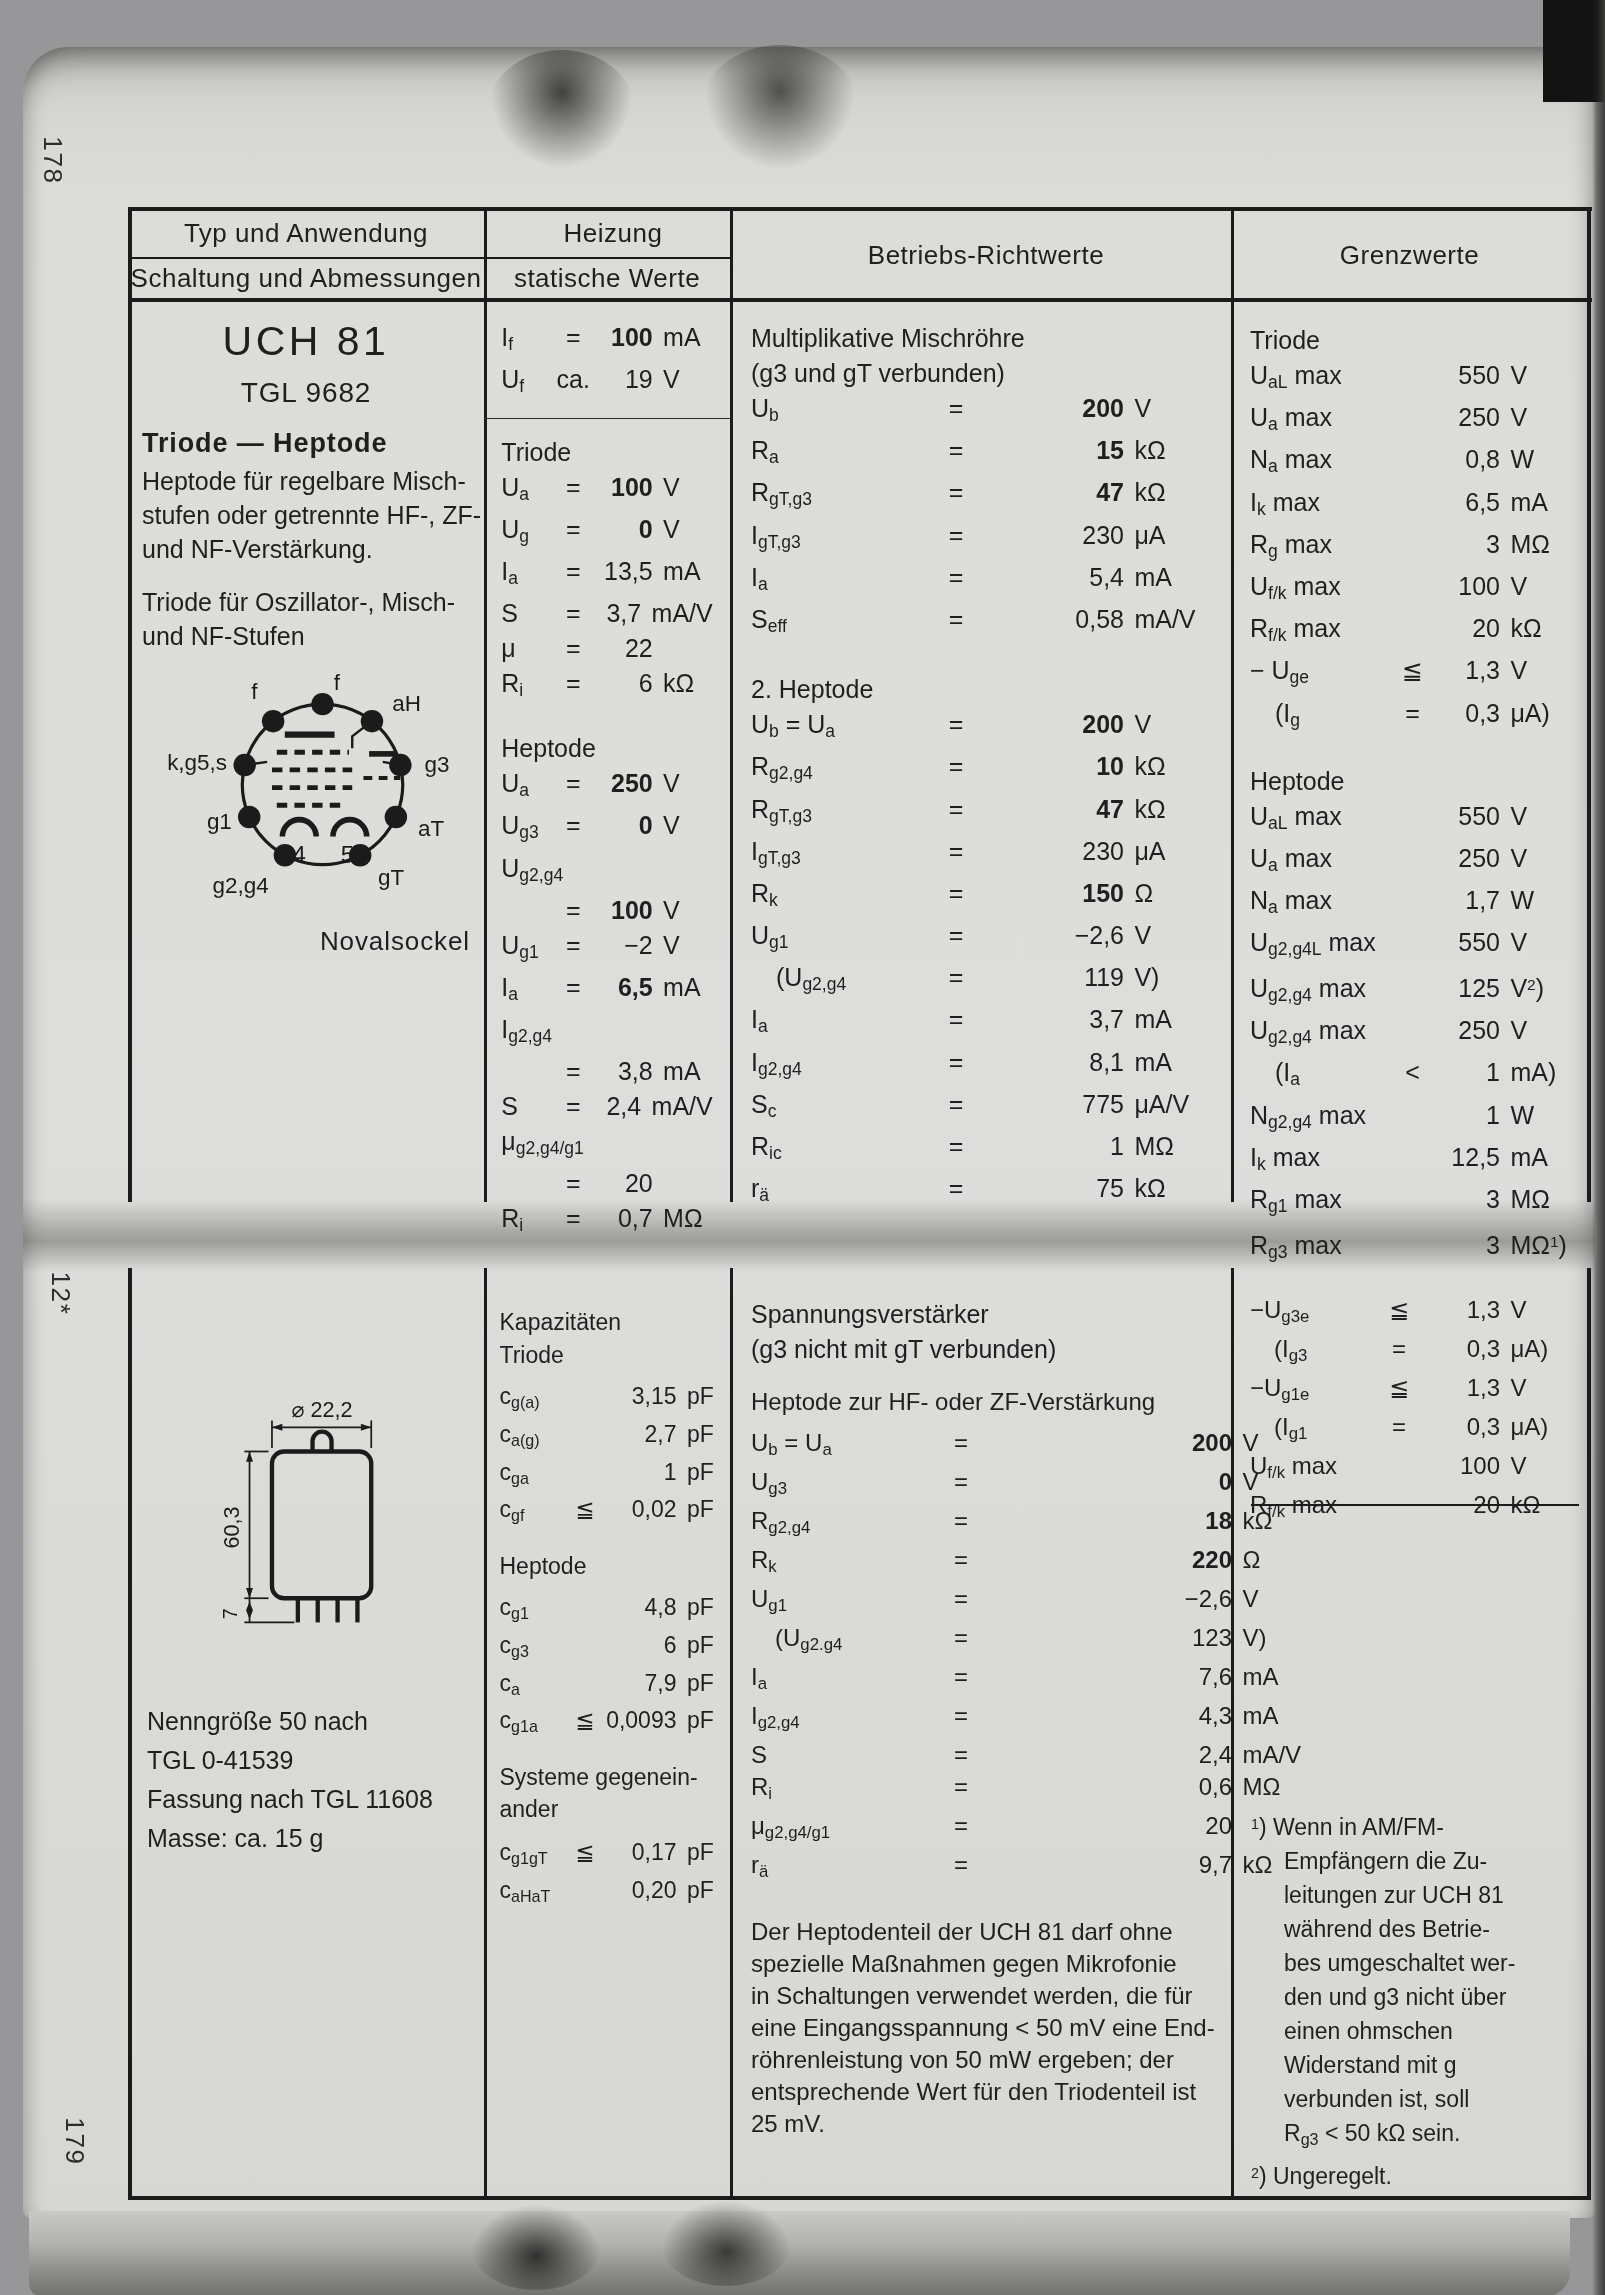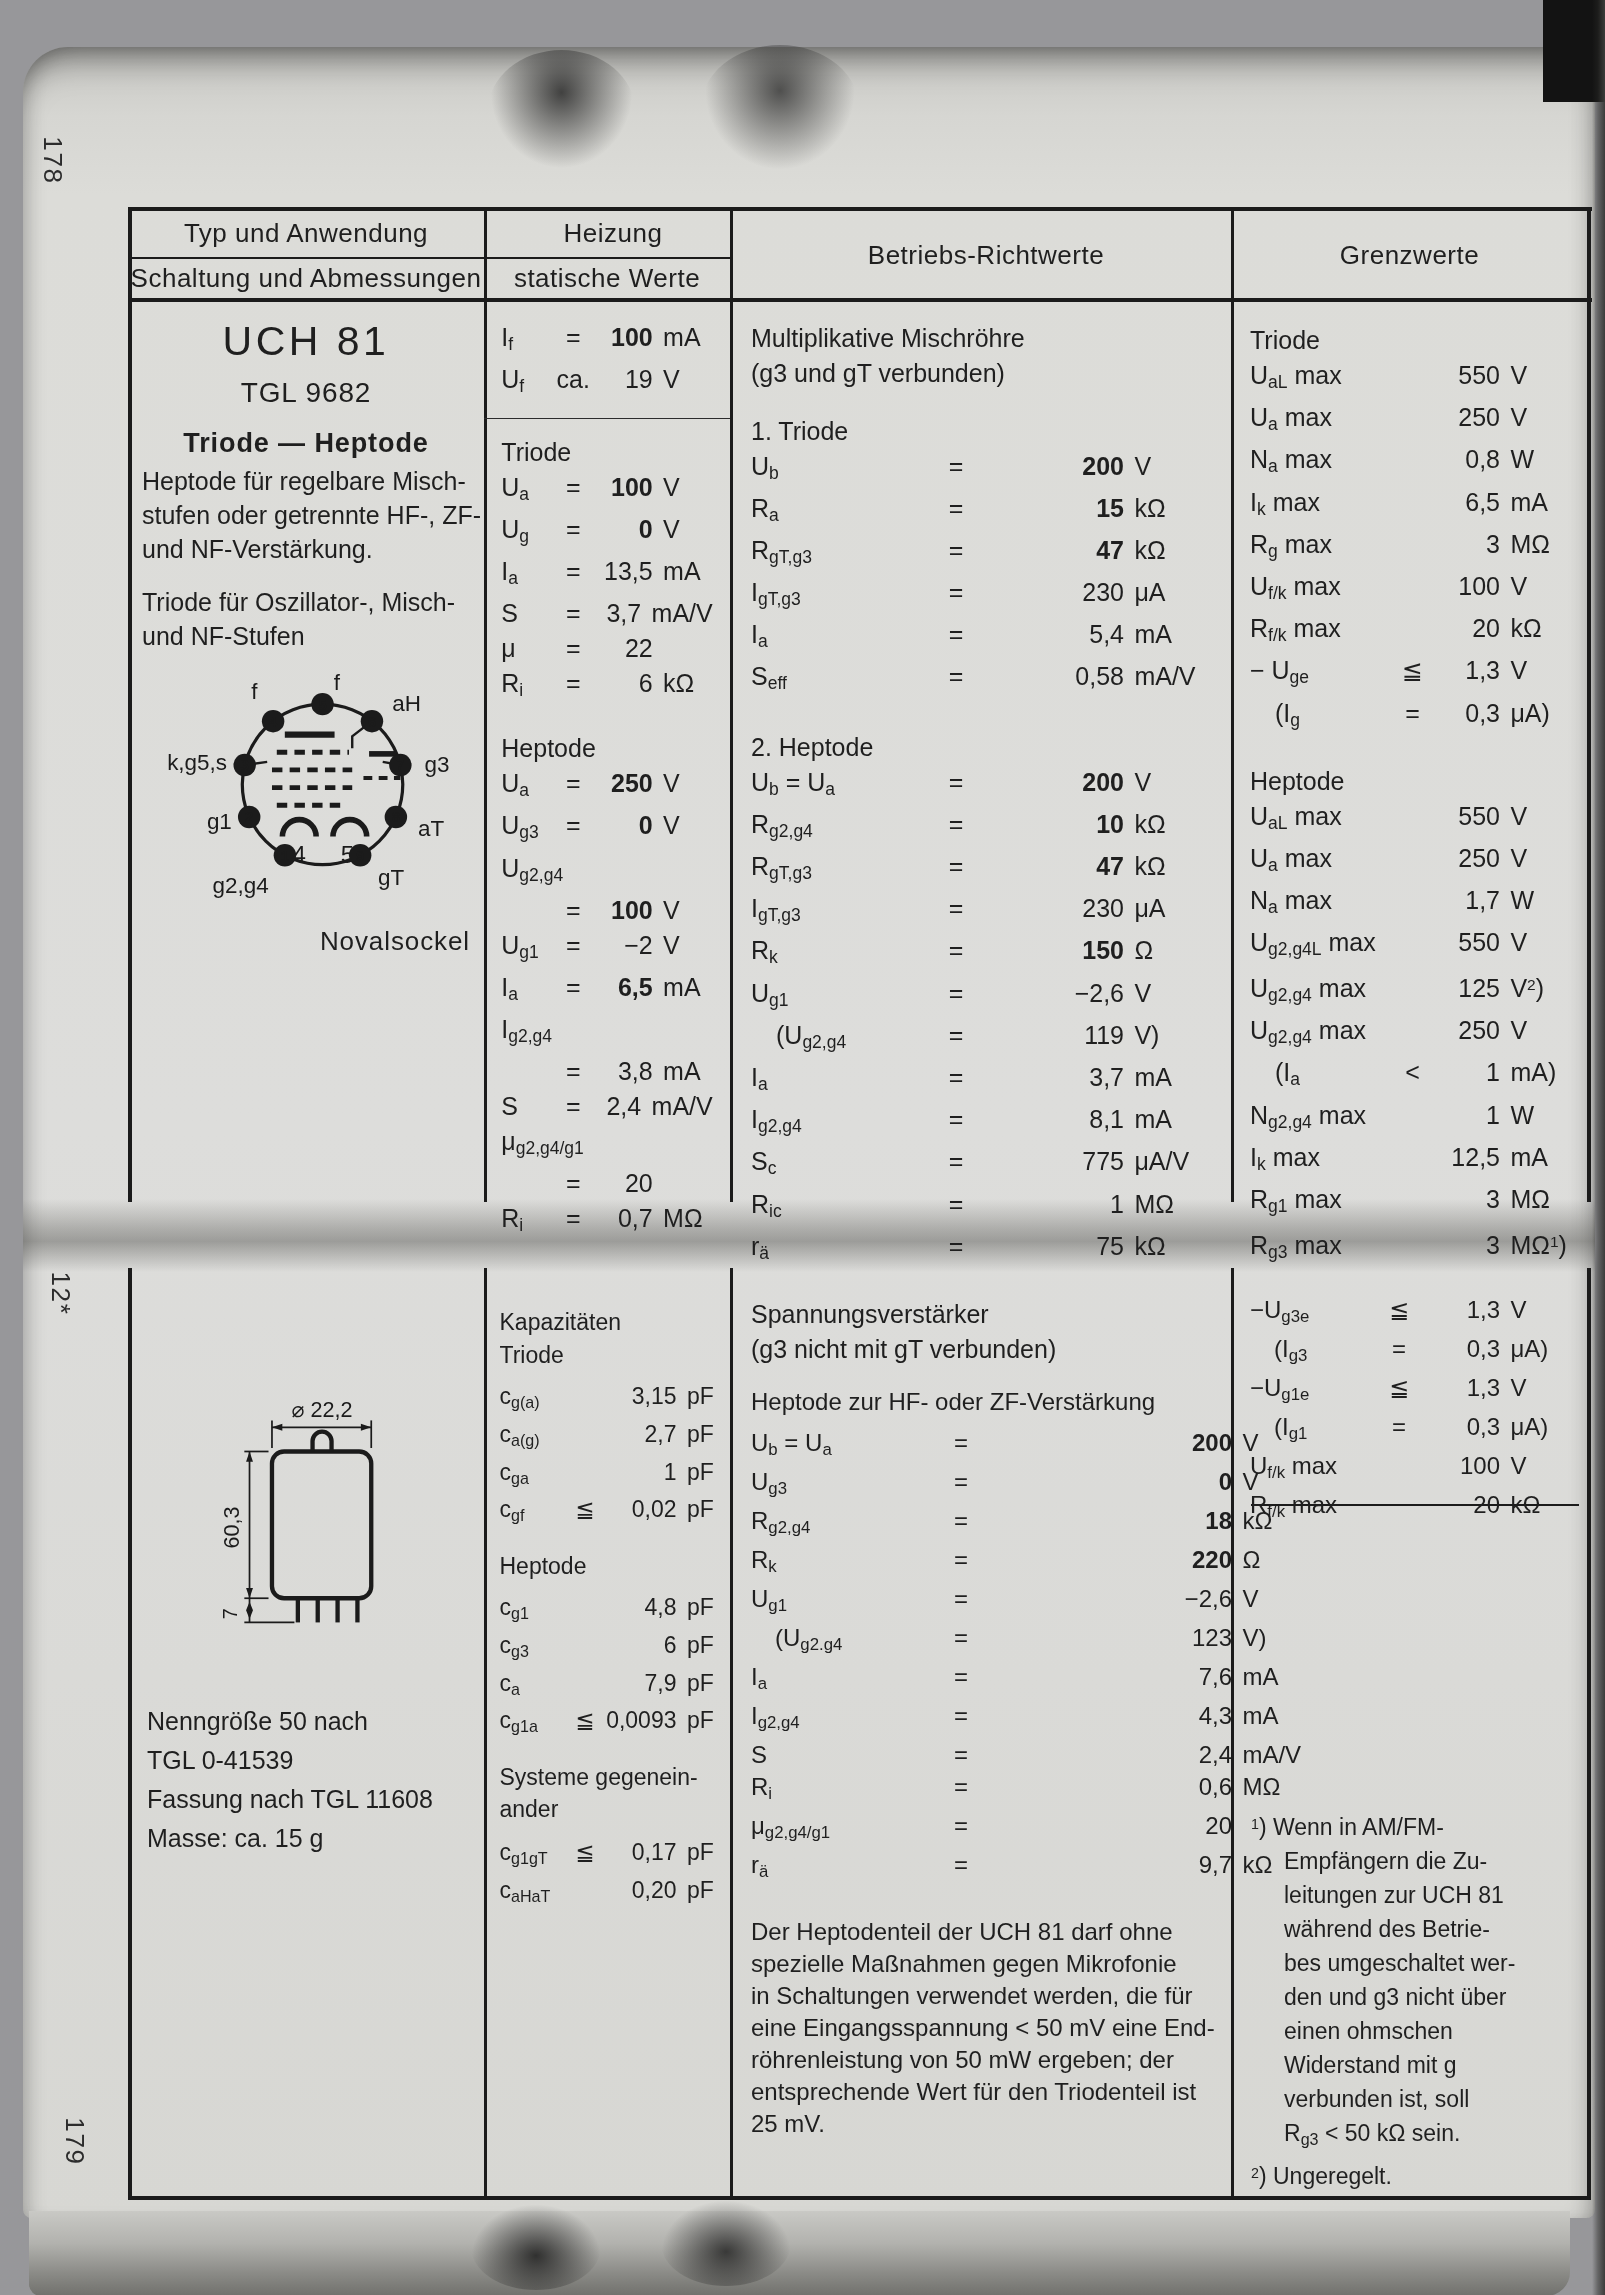--- a/index.html
+++ b/index.html
@@ -42,21 +42,21 @@
   .c4{--symw:145px;--eqw:35px;--unw:69px}
   .low .row,.low .rh{font-size:24px;line-height:32px}
   .kap{--symw:69px;--eqw:33px;--unw:38px}
   .kap .row,.kap .rh{font-size:23px;line-height:32px}
   .sv{--symw:186px;--eqw:48px;--unw:83px}
   .lim{--symw:130px;--eqw:38px;--unw:69px}
   .cdiv{border-top:1.7px solid #2c2c2c;margin:14px -17.3px 0 -17.3px}
   
   .tube-name{font-size:41px;letter-spacing:3.5px;text-align:center;margin-top:12px}
   .tgl{font-size:28px;text-align:center;margin-top:12px;letter-spacing:0.9px}
-  .ttype{font-size:27px;font-weight:700;text-align:center;margin-top:19px;letter-spacing:0.9px}
+  .ttype{font-size:27px;font-weight:700;margin-top:19px;letter-spacing:0.9px}
   .desc{font-size:25px;line-height:34px;margin-top:19px}
   .socketwrap{text-align:center;margin-top:19px}
   .caption{font-size:26px;text-align:right;margin-top:7px;letter-spacing:0.9px}
   .tline{white-space:nowrap}
   .para .tline{font-size:24px;line-height:32px;white-space:nowrap}
   .fn .tline{font-size:23px;line-height:34px;white-space:nowrap}
   .fn .tline.cont{padding-left:33px}
   .notes .tline{font-size:25px;line-height:39px}
   .svtitle{font-size:25px;line-height:35px}
   .svhead{font-size:24px;line-height:32px;margin-top:19px;white-space:nowrap}
@@ -284,21 +284,20 @@
           <span class="eq">=</span>
           <span class="val">0,7</span>
           <span class="unit">MΩ</span>
         </div>
       </div>
   </div>
 
   <div class="col c3" style="left:730px;top:321px;width:501px;padding:0 21px">
     <div class="svtitle">Multiplikative Mischröhre</div>
     <div class="svtitle">(g3 und gT verbunden)</div>
-    <div class="rh">1. Triode</div>
     <div>
         <div class="row">
           <span class="sym">U<sub>b</sub></span>
           <span class="eq">=</span>
           <span class="val b">200</span>
           <span class="unit">V</span>
         </div>
         <div class="row">
           <span class="sym">R<sub>a</sub></span>
           <span class="eq">=</span>

